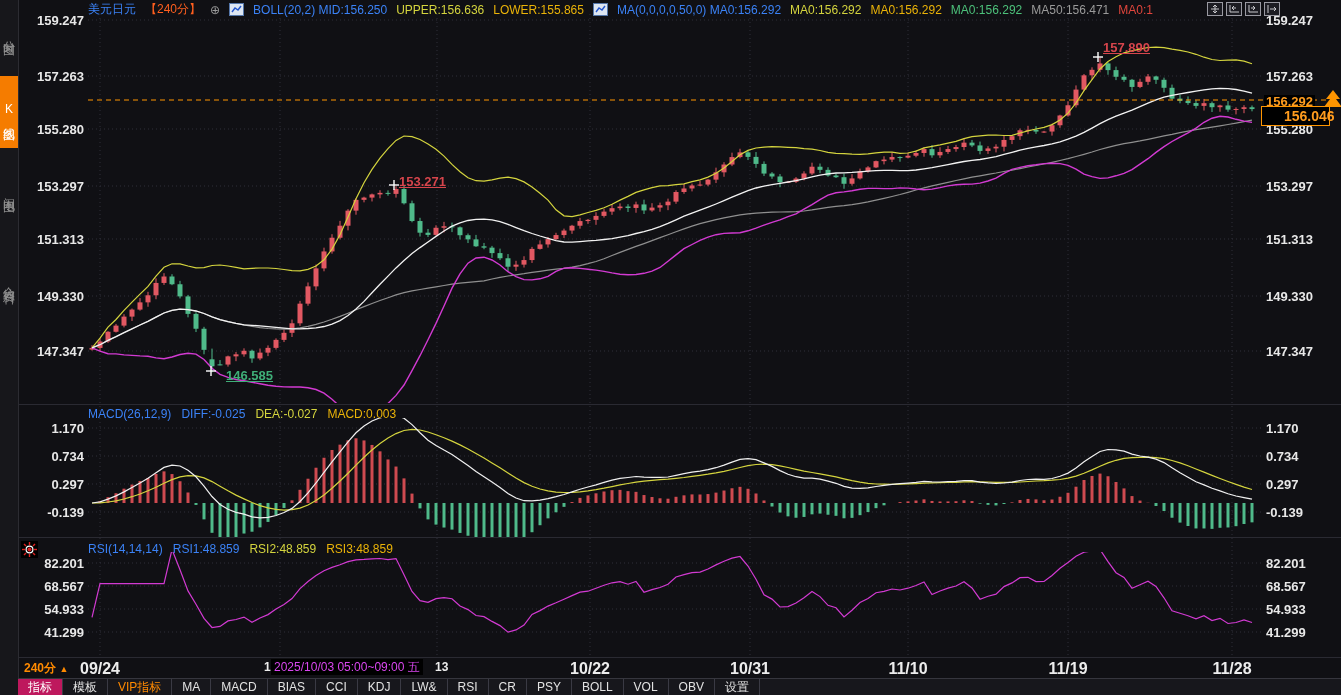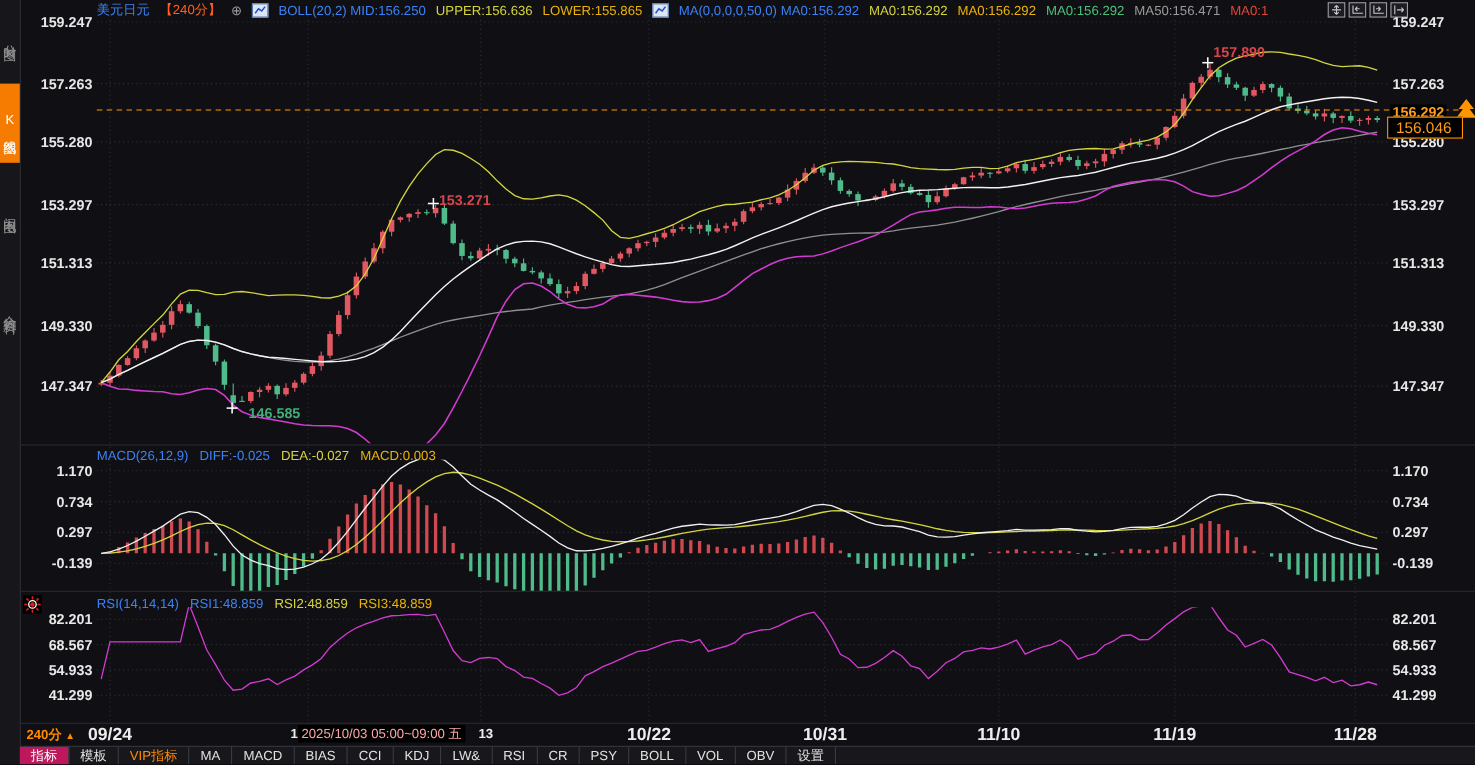--- a/index.html
+++ b/index.html
@@ -32,33 +32,33 @@
   
   .phead{position:absolute;left:88px;display:flex;gap:10px;font-size:12px;white-space:nowrap;z-index:2;align-items:center;}
 
   
   #burst{position:absolute;left:21px;top:541px;width:17px;height:17px;background:#000;z-index:2;line-height:0;}
 
   
   #ptag-back{position:absolute;left:1264px;top:95px;height:14px;line-height:14px;background:#000;
              color:#ff9c1e;font-size:13px;font-weight:700;z-index:2;padding:0 2px;}
   #ptag-front{position:absolute;left:1261px;top:106px;width:69px;height:20px;background:#000;
-              border:1px solid #ff9500;color:#ff9c1e;font-size:14px;font-weight:400;
-              line-height:19px;padding-left:7px;z-index:3;box-sizing:border-box;}
-
-  
-  .ann{position:absolute;font-size:13px;font-weight:700;z-index:2;}
+              border:1px solid #ff9500;color:#ff9c1e;font-size:14px;font-weight:700;
+              line-height:19px;padding-left:22px;z-index:3;box-sizing:border-box;}
+
+  
+  .ann{position:absolute;font-size:13px;font-weight:700;z-index:2;text-decoration:underline;}
 
   
   #period-lab{position:absolute;left:24px;top:660px;color:#ff8a00;font-size:12px;font-weight:700;z-index:2;text-align:center;}
   #period-arrow{color:#ff8a00;font-size:9px;}
   .dlab{position:absolute;top:660px;transform:translateX(-50%);font-size:16px;font-weight:700;color:#ededed;z-index:2;}
   .dpart{position:absolute;top:660px;font-size:12px;font-weight:700;color:#ededed;z-index:2;}
   #date-tip{position:absolute;left:271px;top:659px;height:16px;line-height:16px;background:#000;
-            color:#fca5a5;font-size:12px;padding:0 3px;z-index:2;white-space:nowrap;}
+            color:#d946ef;font-size:12px;padding:0 3px;z-index:2;white-space:nowrap;}
 
   
   #tbar{position:absolute;left:18px;top:678px;width:1323px;height:17px;background:#17171c;
         border-top:1px solid #36363e;display:flex;font-size:12px;line-height:16px;z-index:4;box-sizing:border-box;}
   .cell{padding:0 10px;border-right:1px solid #3a3a44;color:#e2e2e2;cursor:pointer;white-space:nowrap;}
   .cell.active{background:#be185d;color:#fff;}
   .cell.vip{color:#ff8a00;}
 
   #wm{position:absolute;left:1205px;top:633px;font-size:40px;color:#dcdcdc;letter-spacing:1px;z-index:5;}
 </style>

